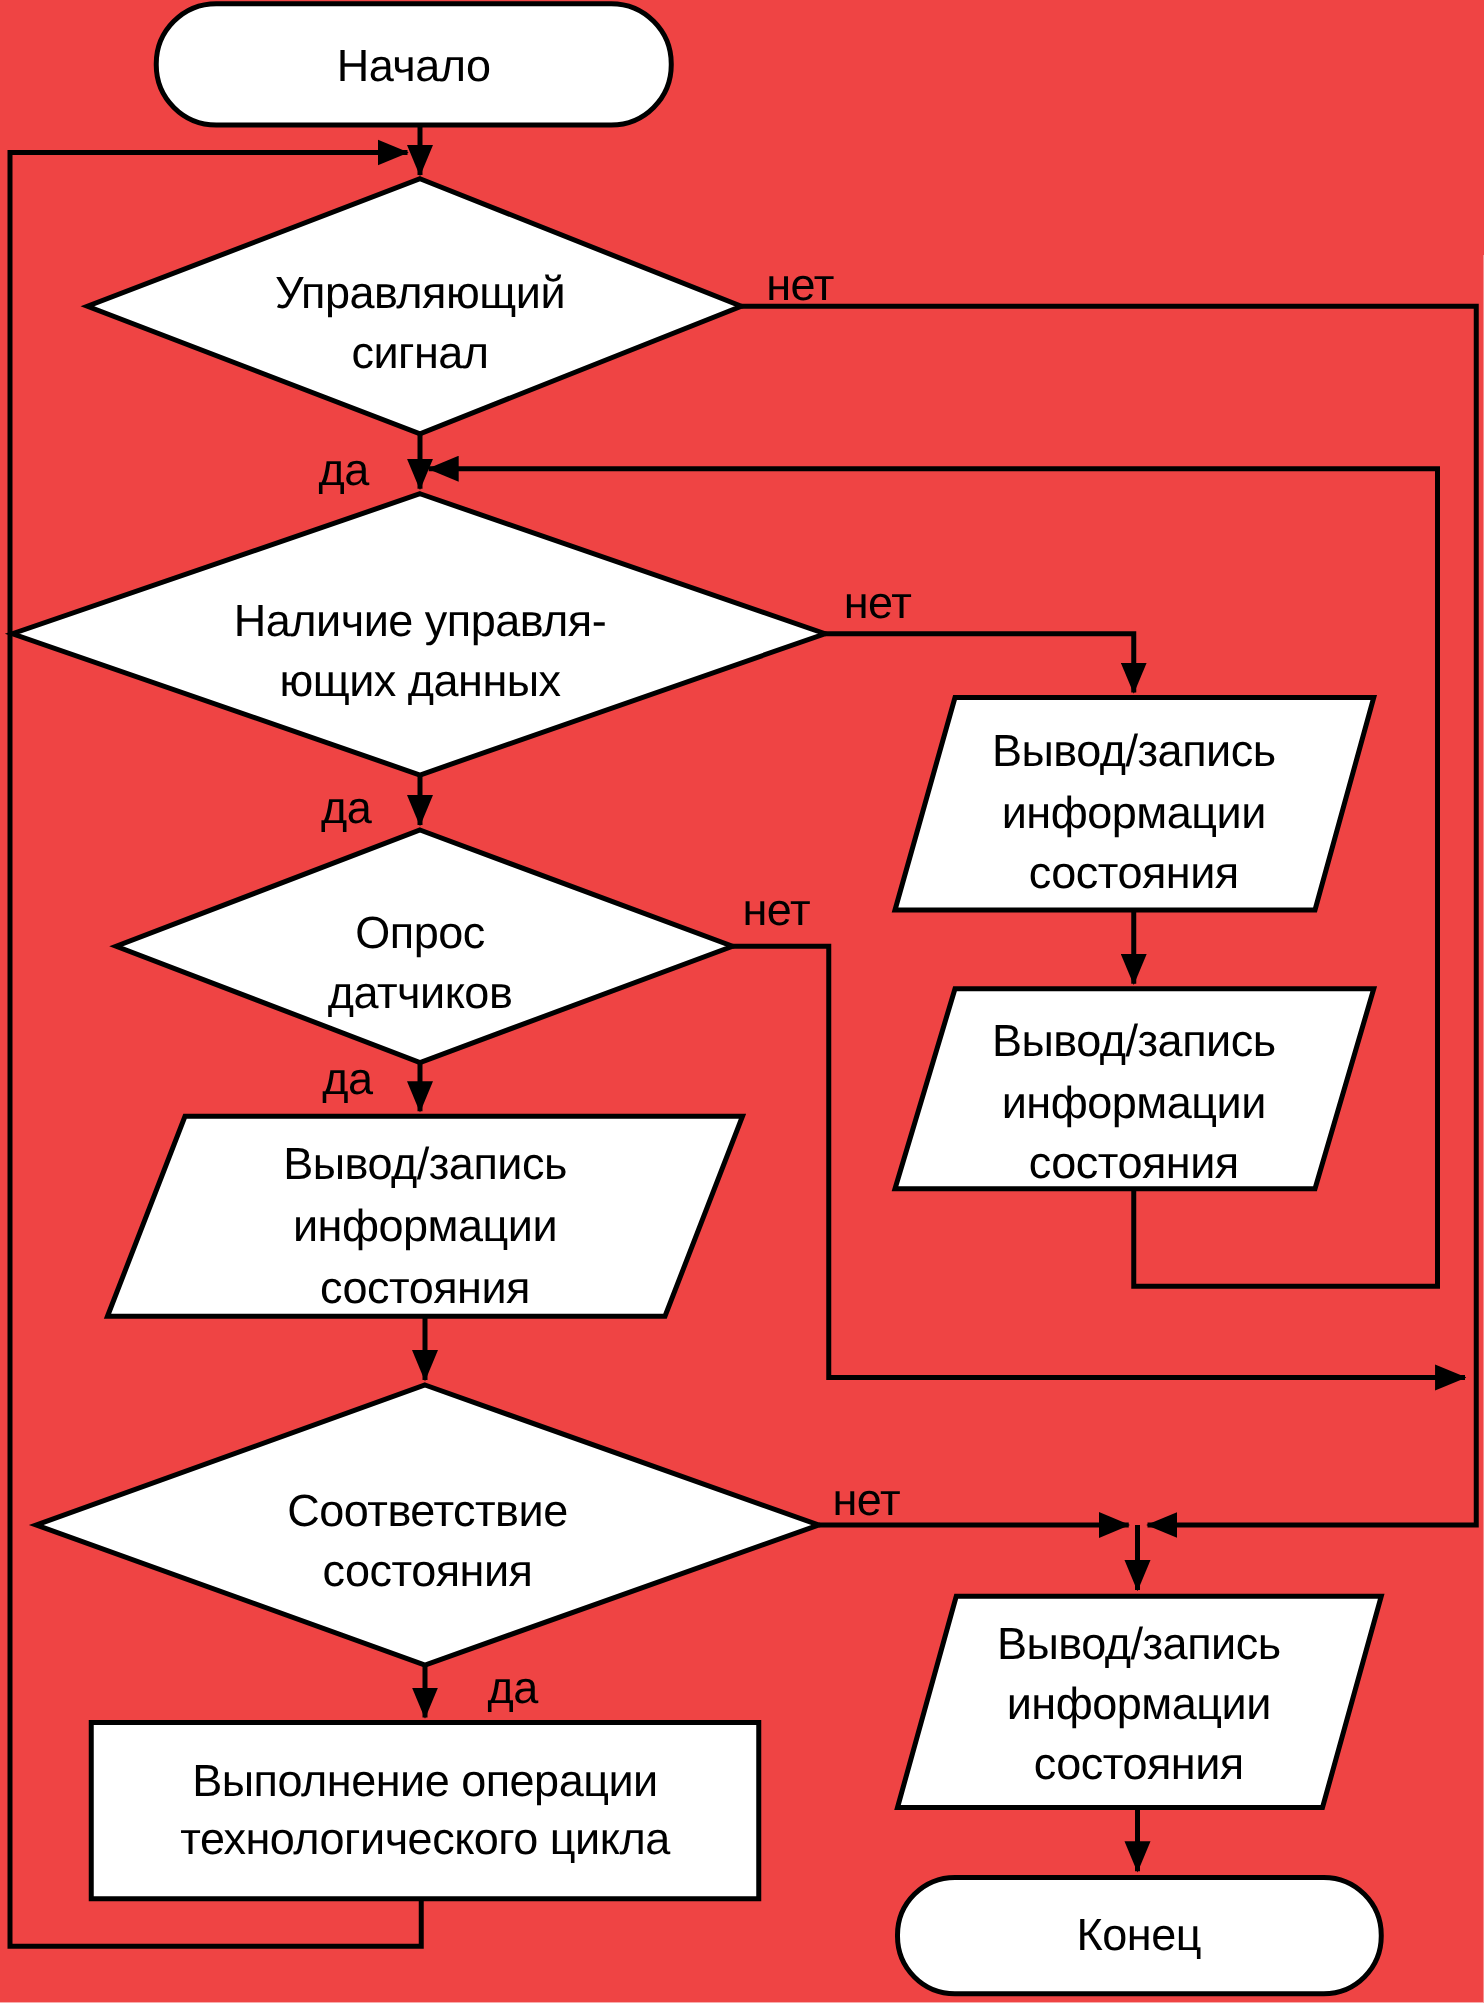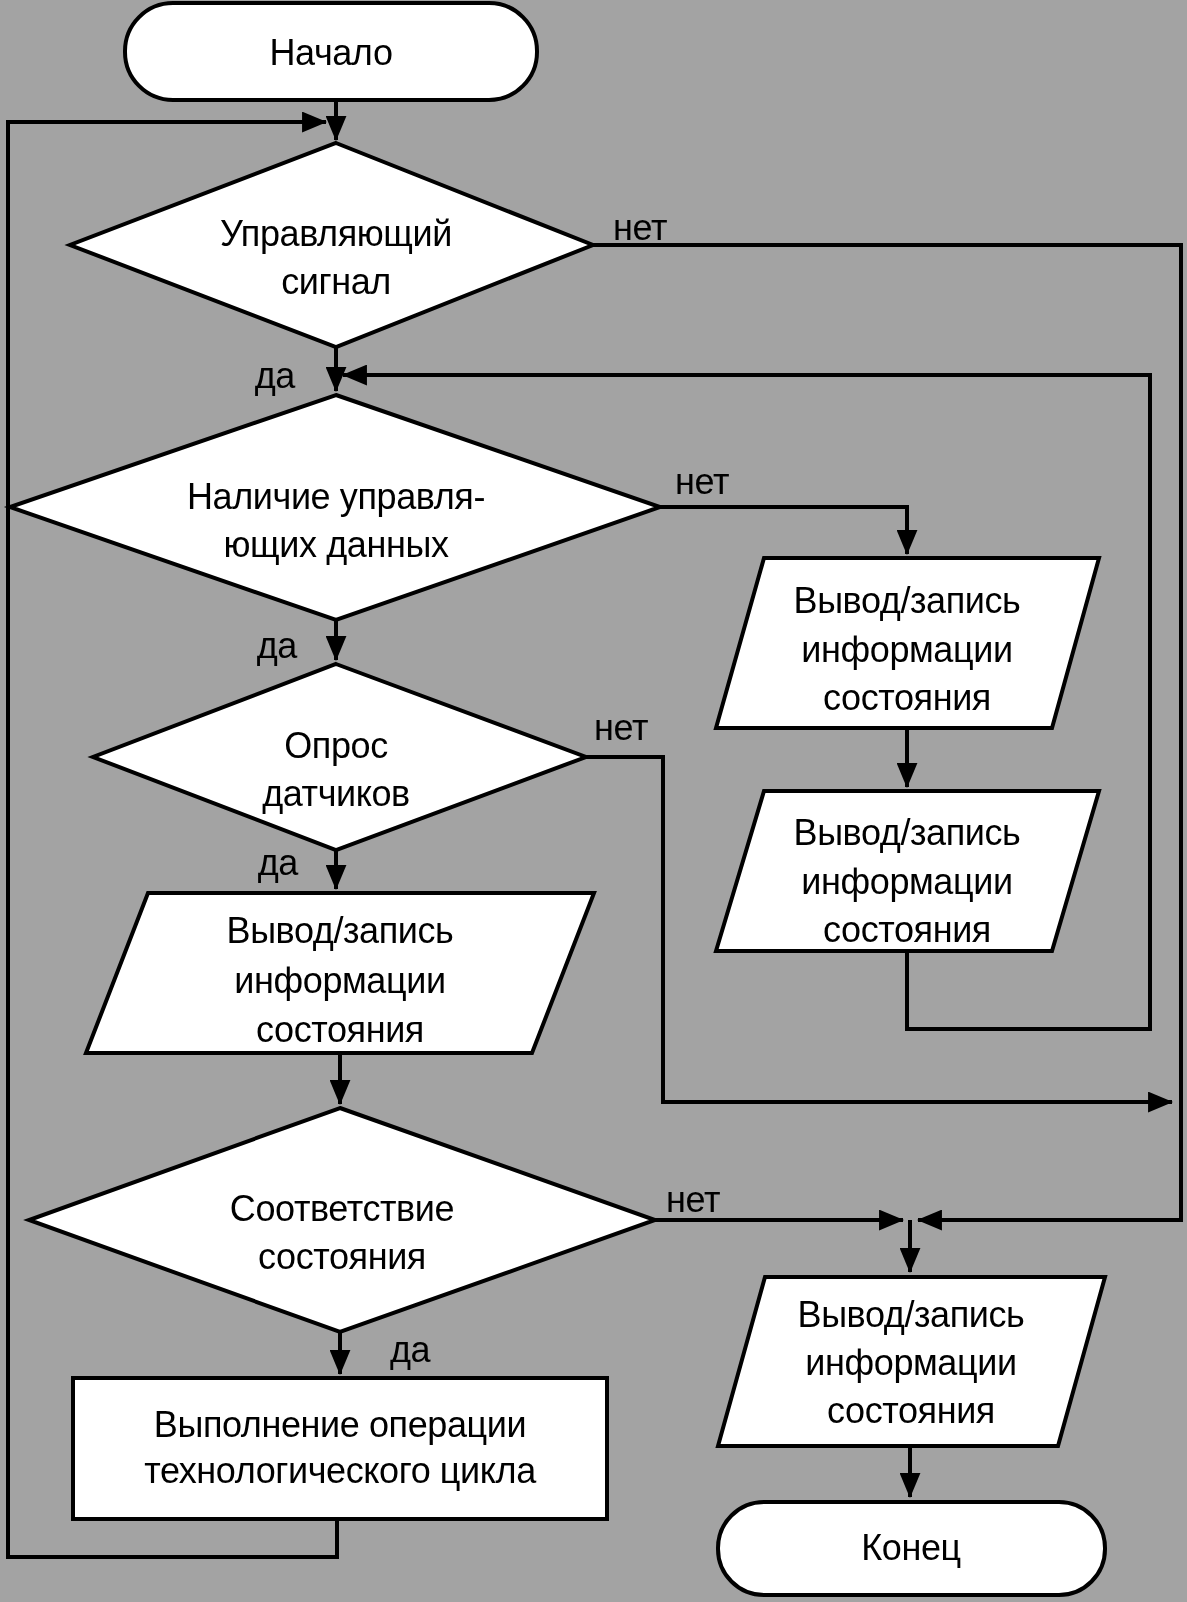--- a/index.html
+++ b/index.html
@@ -4,21 +4,21 @@
 <style>
   html, body {
     margin: 0;
     padding: 0;
     background: #ffffff;
   }
   .canvas {
     position: relative;
     width: 1187px;
     height: 1602px;
-    background: #a3a3a3;
+    background: #ef4444;
     overflow: hidden;
   }
   svg text {
     font-family: "Liberation Sans", "DejaVu Sans", sans-serif;
     font-size: 36px;
     letter-spacing: -0.4px;
     fill: #000000;
   }
   svg .shape {
     fill: #ffffff;

